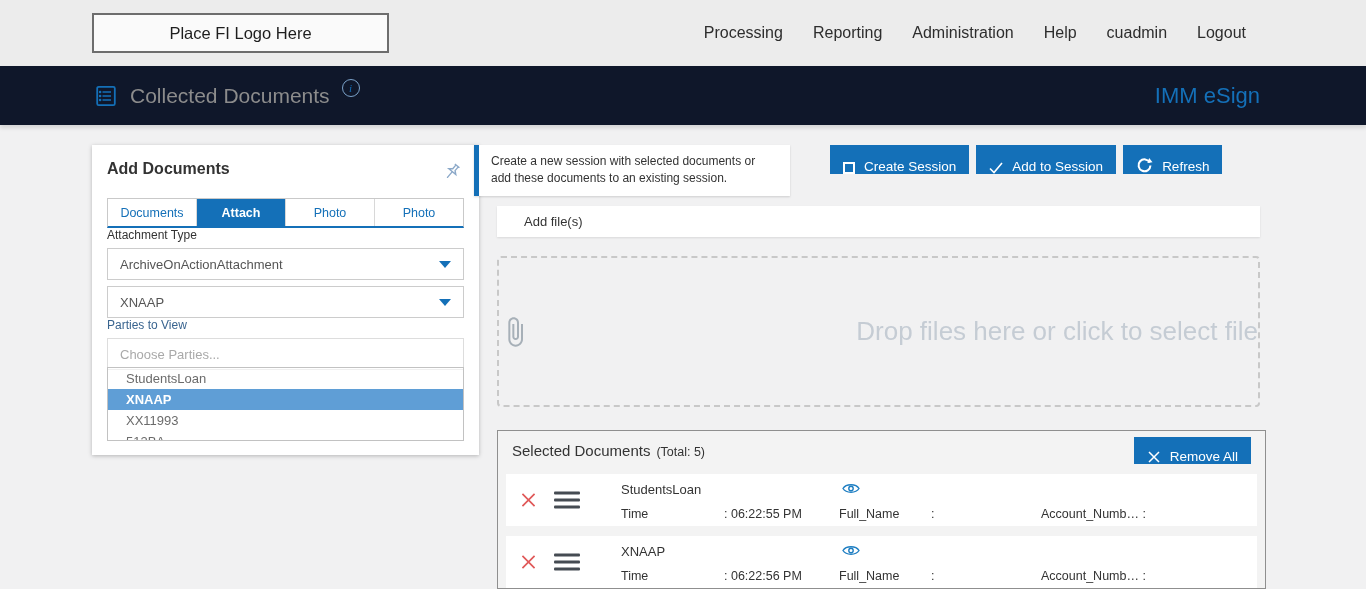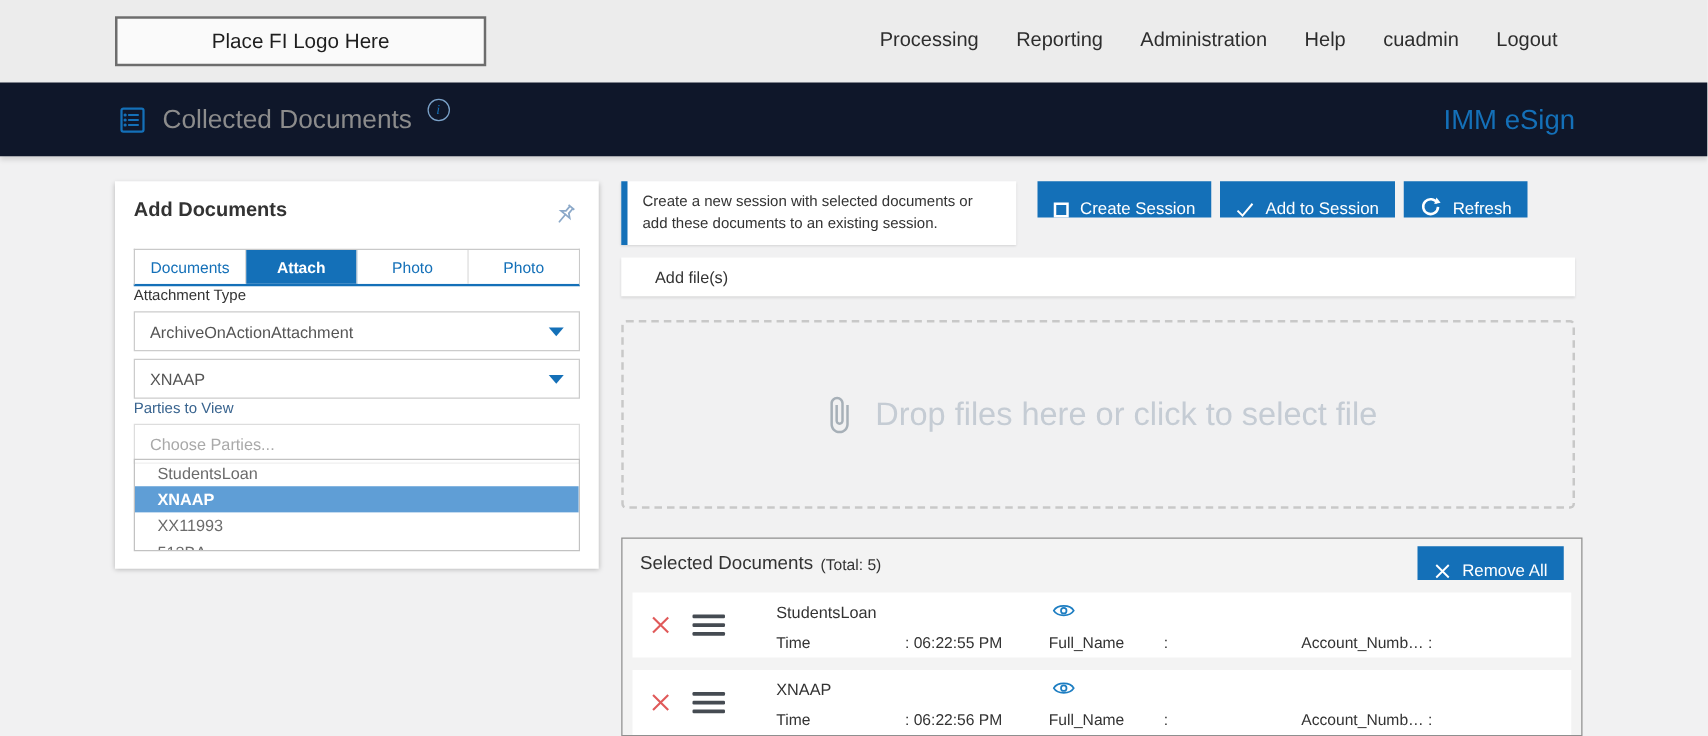--- a/index.html
+++ b/index.html
@@ -42,34 +42,34 @@
   .select.disabled{border-color:#ddd;color:#a9a9a9}
   .caret{width:0;height:0;border-left:6px solid transparent;border-right:6px solid transparent;
     border-top:7px solid var(--accent,#1470b8)}
   .options{position:absolute;left:15px;top:222px;width:357px;height:74px;overflow:hidden;
     border:1px solid #c2c2c2;z-index:5}
   .opt{height:21px;line-height:21px;padding-left:18px;font-size:13px;color:#6b6b6b;cursor:pointer;
     background:rgba(255,255,255,.55)}
   .opt.selected{background:var(--option-highlight,#5f9ed6);color:#fff;font-weight:bold}
 
   
-  .infobox{position:absolute;left:497px;top:145px;width:316px;height:51px;background:#fff;
+  .infobox{position:absolute;left:474px;top:145px;width:316px;height:51px;background:#fff;
     border-left:5px solid var(--accent,#1470b8);box-shadow:0 1px 2px rgba(0,0,0,.15);
     padding:8px 12px;font-size:12px;color:#333;line-height:17px}
   .actions{position:absolute;left:830px;top:145px;height:29px;display:flex;gap:7px}
   .btn{background:var(--accent,#1470b8);color:#fff;display:flex;align-items:flex-end;gap:9px;
     padding:0 13px;font-size:13.5px;font-weight:normal;cursor:pointer;white-space:nowrap}
   .sq-icon{width:12px;height:12px;border:2px solid #fff;display:inline-block}
 
   
   .addfiles{position:absolute;left:497px;top:206px;width:763px;height:31px;background:#fff;
     box-shadow:0 1px 2px rgba(0,0,0,.1);display:flex;align-items:center;padding-left:27px;
     font-size:13px;color:#333}
   .dropzone{position:absolute;left:497px;top:256px;width:763px;height:151px;border:2px dashed #c8c8c8;
-    border-radius:4px;display:flex;align-items:center;justify-content:center;gap:13px;cursor:pointer}
+    border-radius:4px;display:flex;align-items:center;justify-content:space-between;gap:13px;cursor:pointer}
   .drop-text{font-size:26px;color:#c5ccd4}
 
   
   .panel{position:absolute;left:497px;top:430px;width:769px;height:159px;border:1px solid #8f8f8f;
     background:#f3f3f3;overflow:hidden;padding:6px 8px}
   .panel-head{display:flex;align-items:center;height:27px;padding:0 6px}
   .panel-title{font-size:15px;color:#333}
   .panel-total{font-size:12.5px;color:#333;margin-left:6px;position:relative;top:1px}
   .btn.remove{margin-left:auto;height:27px}
   .docrow{position:relative;background:#fff;height:52px;margin-top:10px}

